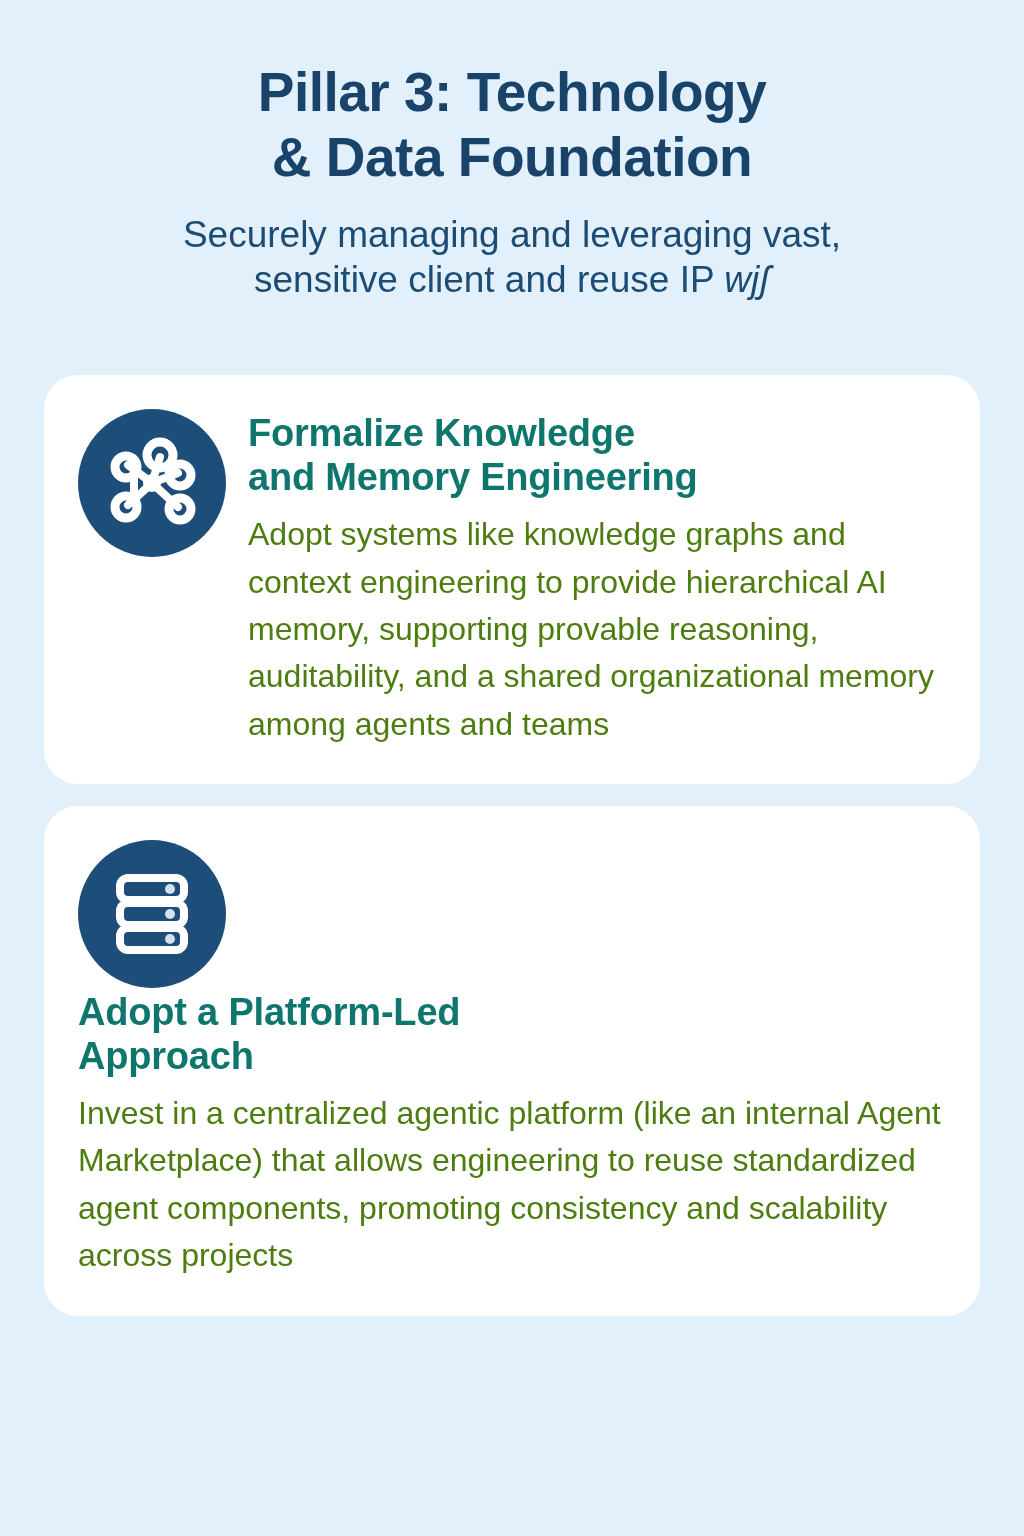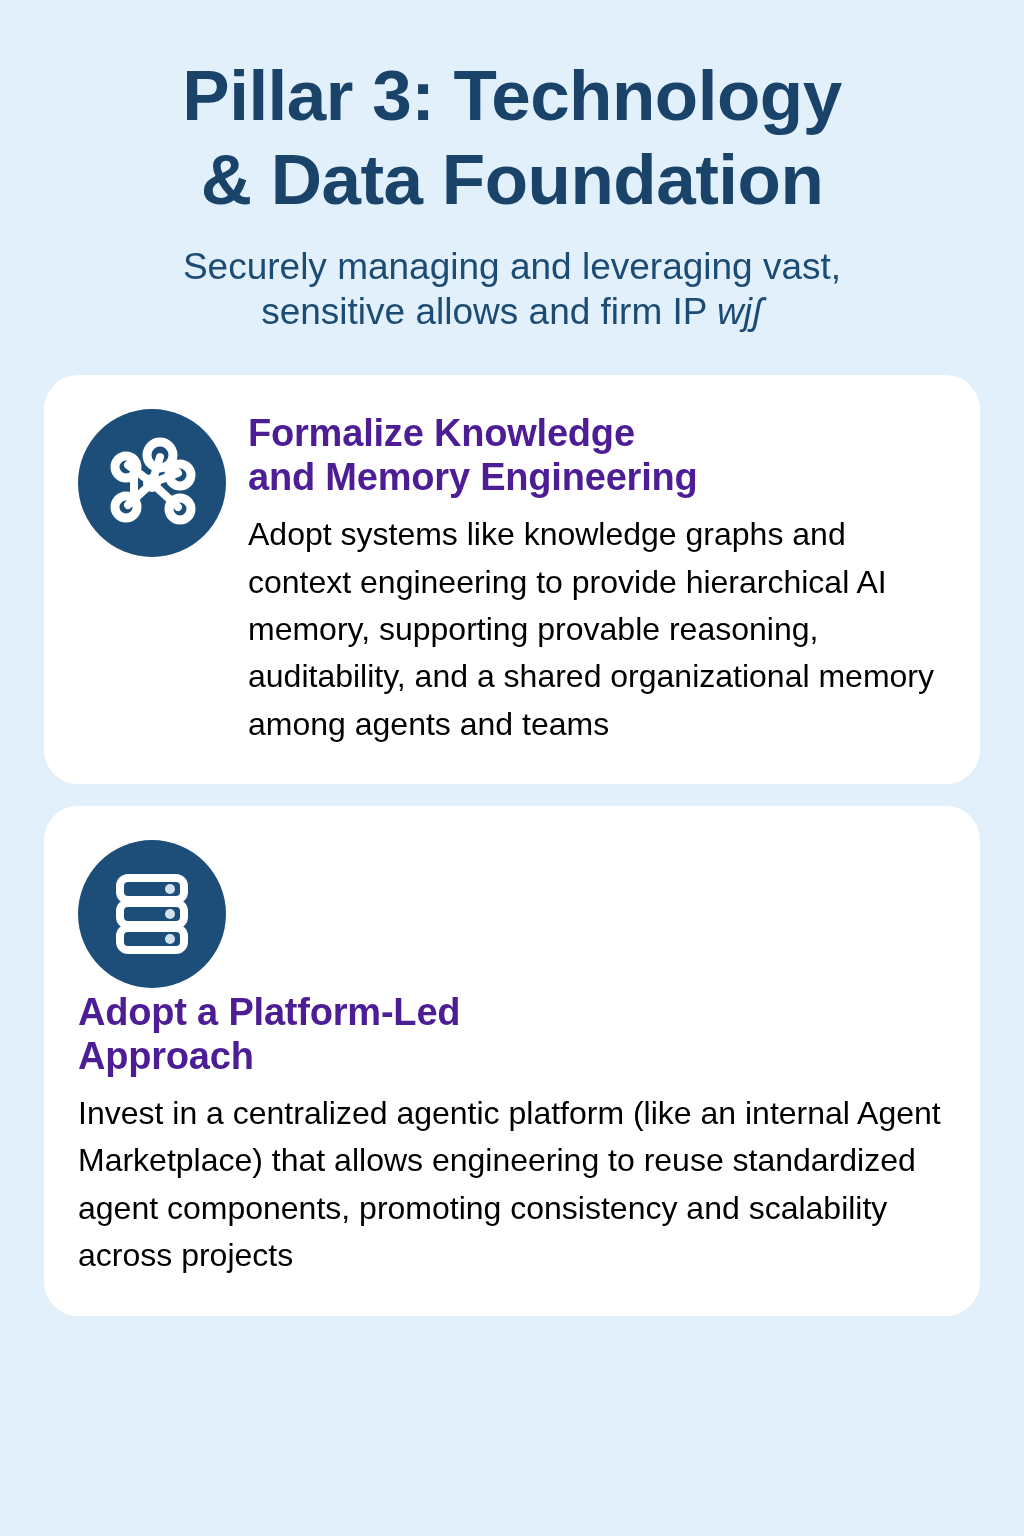--- a/index.html
+++ b/index.html
@@ -21,25 +21,25 @@
     box-sizing: border-box;
   }
 
   
   .header {
     padding-top: 46px;
     text-align: center;
   }
   .title {
     color: #1a436a;
-    font-size: 71px;
+    font-size: 55px;
     font-weight: bold;
     line-height: 1.18;
     letter-spacing: -0.5px;
-    margin: 8px auto;
+    margin: 14px auto;
     max-width: 720px;
     white-space: pre-line;
   }
   .subtitle {
     color: #1c4b74;
     font-size: 37px;
     font-weight: 400;
     line-height: 1.22;
     margin: 22px auto 0 auto;
     max-width: 810px;
@@ -79,46 +79,46 @@
     margin-right: 22px;
   }
   .icon-wrap svg { display: block; }
 
   .card-body {
     flex: 1 1 auto;
     padding-top: 2px;
     min-width: 0;
   }
   .card-title {
-    color: #4c1d95;
+    color: #0f766e;
     font-size: 38px;
     font-weight: bold;
     line-height: 1.16;
     margin: 0 0 12px 0;
     letter-spacing: -0.2px;
     white-space: pre-line;
   }
   .card-text {
-    color: #000000;
+    color: #4d7c0f;
     font-size: 32px;
     font-weight: 400;
     line-height: 1.48;
     margin: 0;
   }
 </style>
 </head>
 <body>
 
 <div class="page">
 
   <div class="header">
     <h1 class="title">Pillar 3: Technology
 &amp; Data Foundation</h1>
     <p class="subtitle"><span>Securely managing and leveraging vast,
-sensitive allows and firm IP </span><span class="tail">wjʃ</span></p>
+sensitive client and reuse IP </span><span class="tail">wjʃ</span></p>
   </div>
 
   <div class="cards">
 
     <div class="card">
       <div class="icon-wrap">
         <svg width="96" height="96" viewBox="0 0 96 96" aria-hidden="true">
           <g stroke="#ffffff" stroke-width="8" stroke-linecap="round" fill="none">
             <line x1="48" y1="48" x2="56" y2="22"></line>
             <line x1="48" y1="48" x2="74" y2="38"></line>

